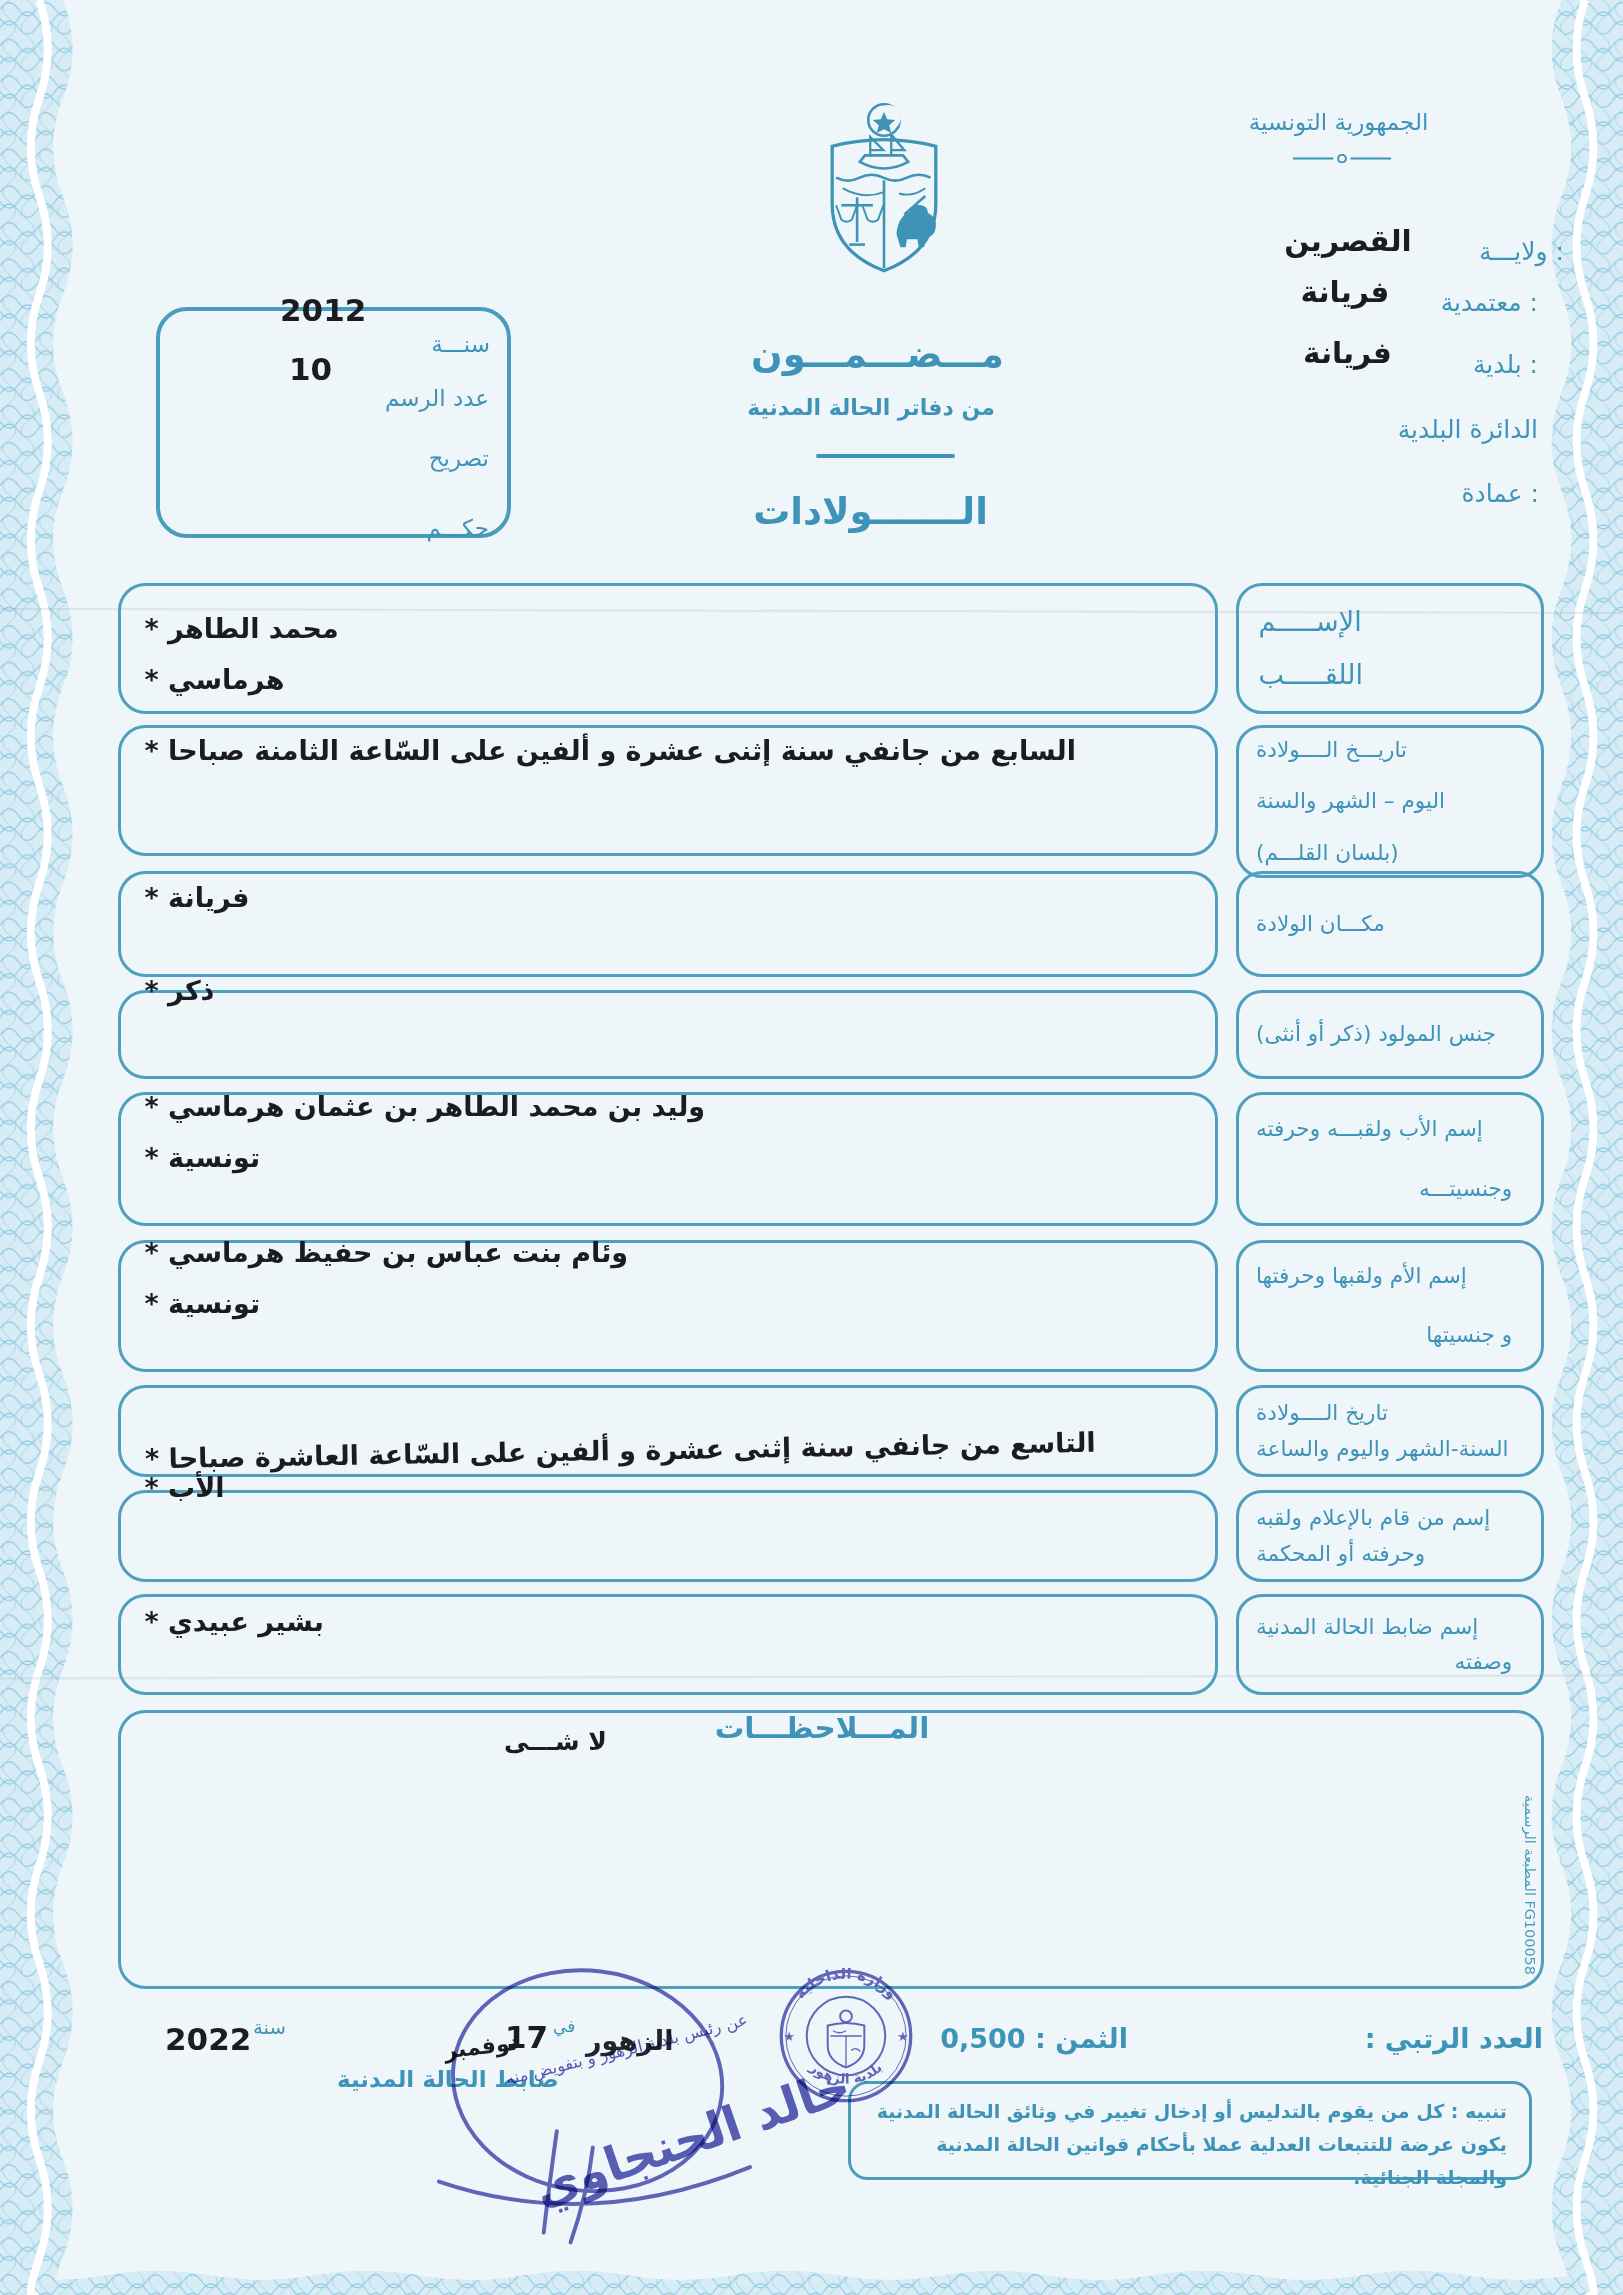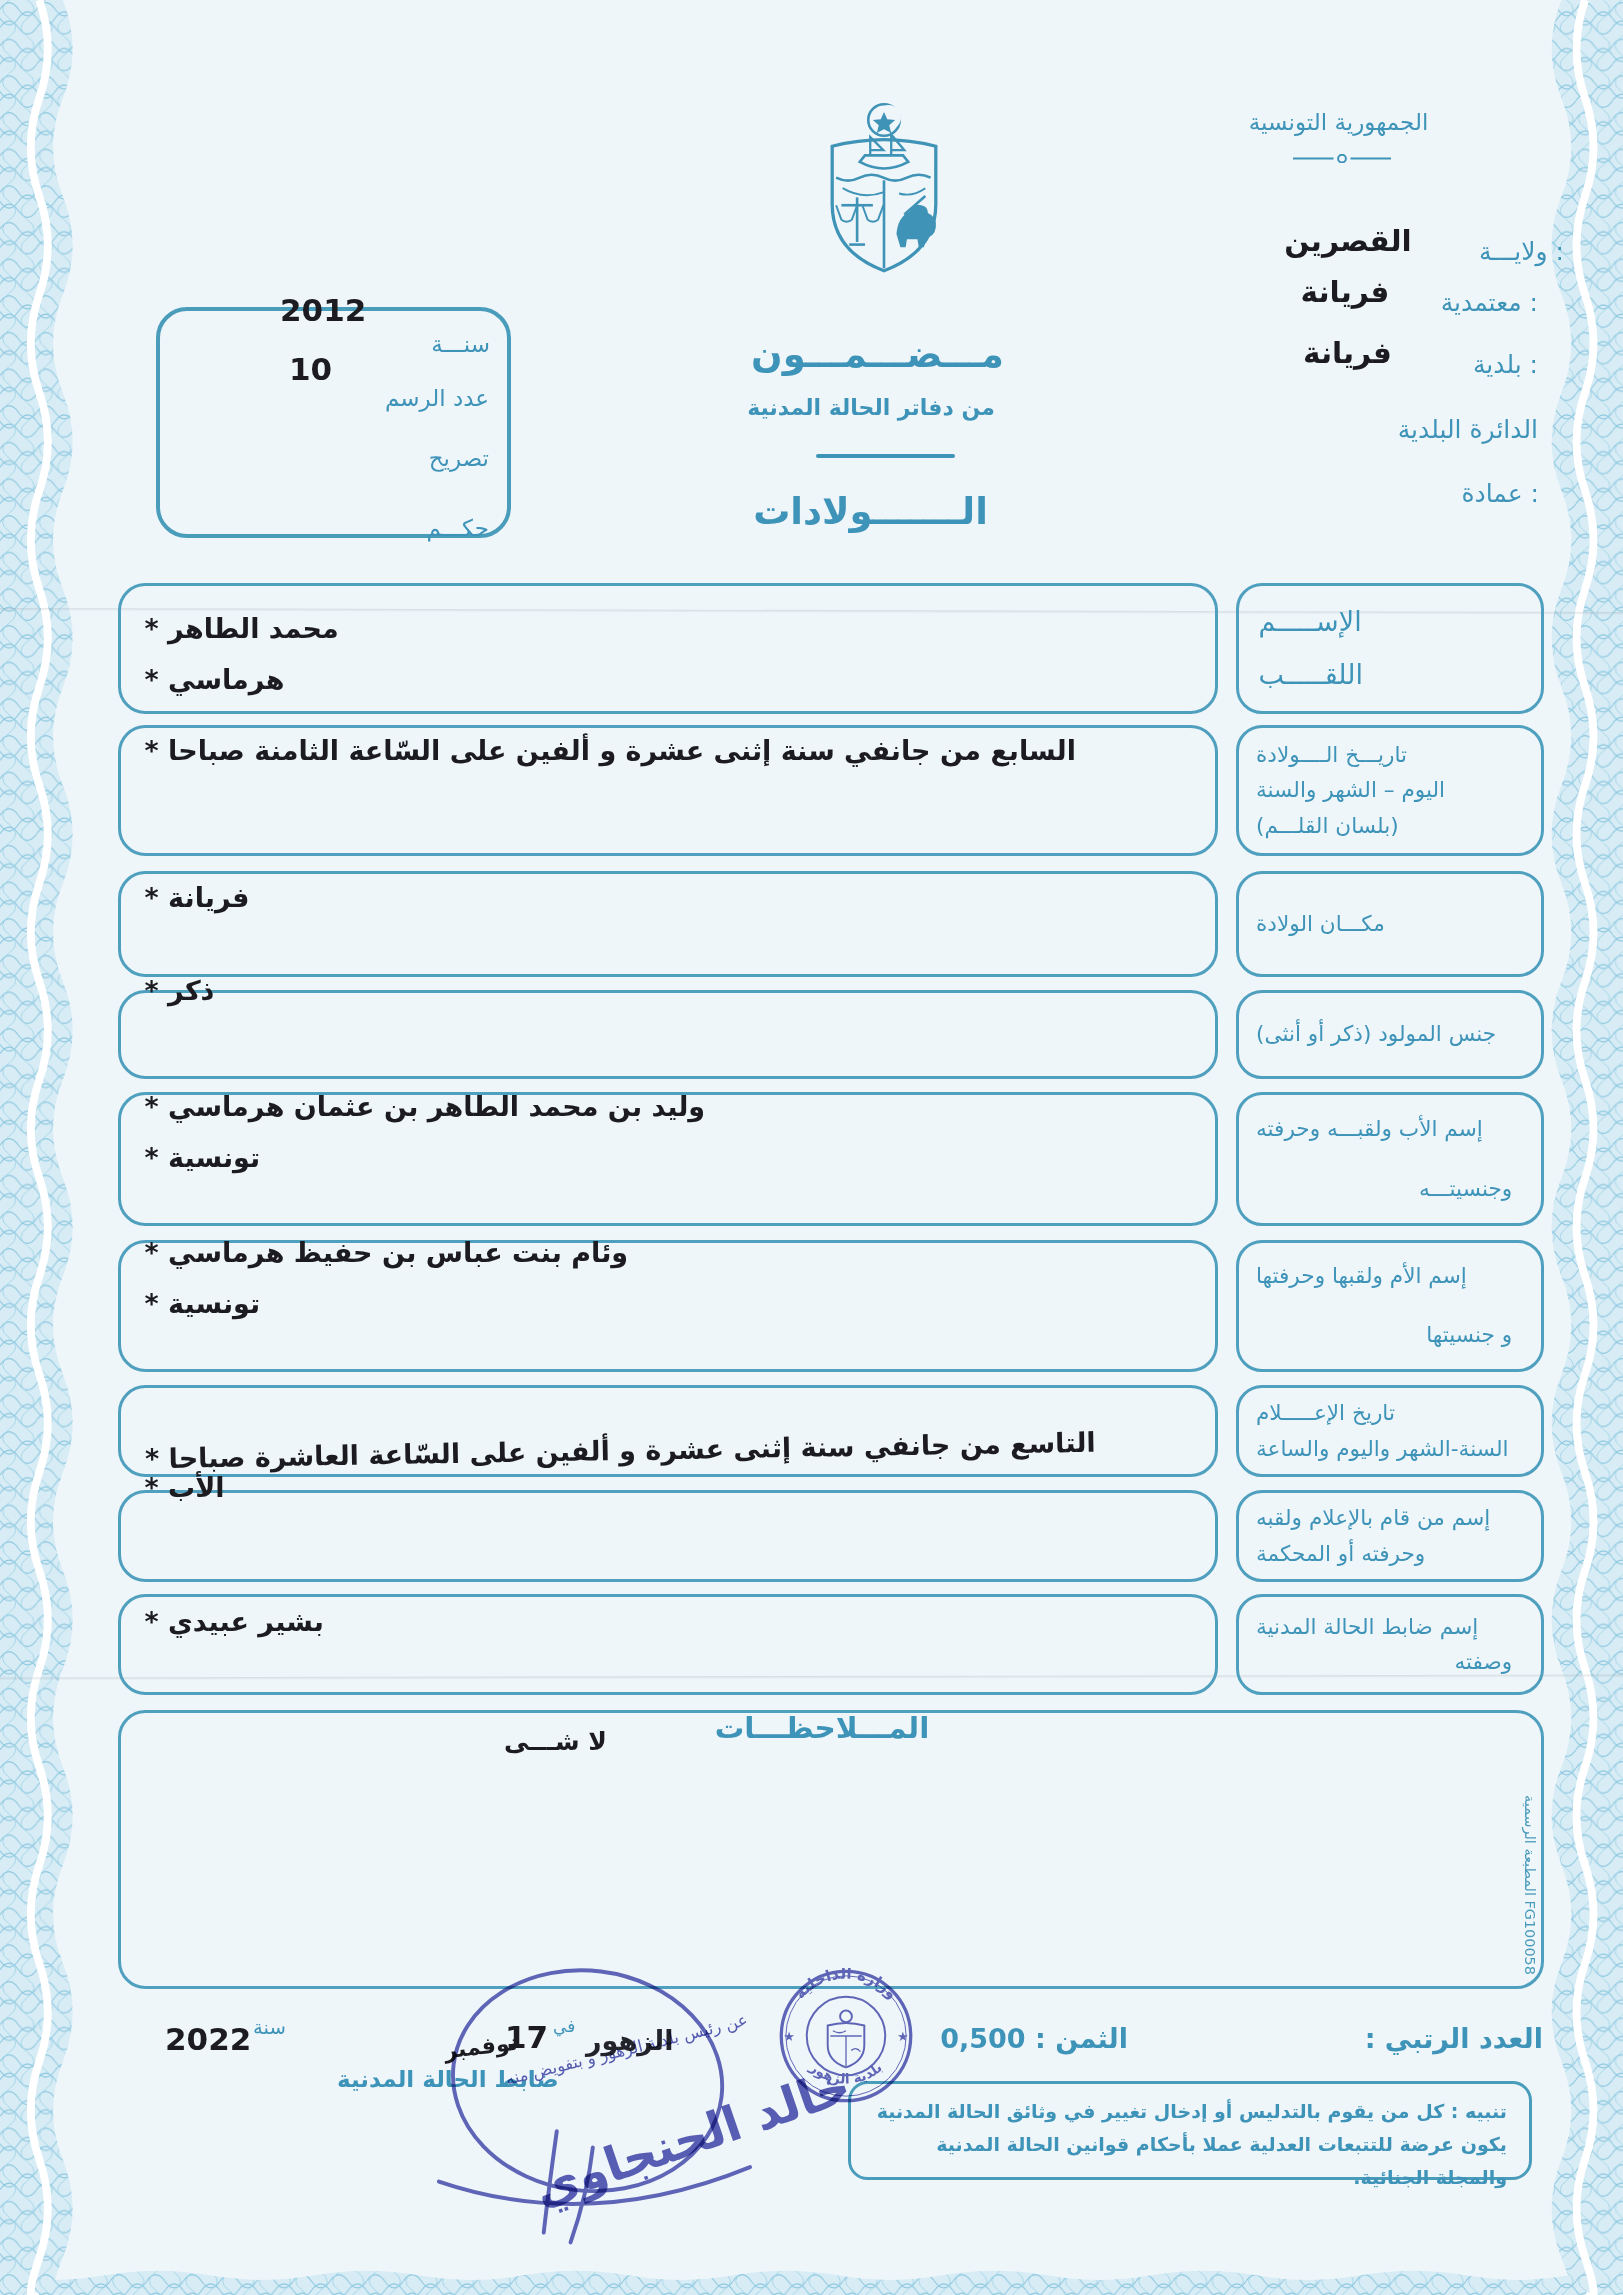--- a/index.html
+++ b/index.html
@@ -145,21 +145,21 @@
         <div class="vline" style="margin-top: 19px;">محمد الطاهر *</div>
         <div class="vline l2">هرماسي *</div>
       </div>
       <div class="lbox spread" style="top: 583px; height: 131px; align-items: flex-end;">
         <div class="lline">الإســـــم</div>
         <div class="lline">اللقـــــب</div>
       </div>
       <div class="vbox" style="top: 725px; height: 131px;">
         <div class="vline" style="margin-top: -1.3px;">السابع من جانفي سنة إثنى عشرة و ألفين على السّاعة الثامنة صباحا *</div>
       </div>
-      <div class="lbox" style="top: 725px; height: 131px;">
+      <div class="lbox" style="top: 725px; height: 153px; justify-content: space-between;">
         <div class="lline">تاريـــخ الــــولادة</div>
         <div class="lline">اليوم – الشهر والسنة</div>
         <div class="lline">(بلسان القلـــم)</div>
       </div>
       <div class="vbox" style="top: 871px; height: 106px;">
         <div class="vline" style="margin-top: 0px;">فريانة *</div>
       </div>
       <div class="lbox" style="top: 871px; height: 106px;">
         <div class="lline">مكـــان الولادة</div>
       </div>
@@ -182,21 +182,21 @@
         <div class="vline l2">تونسية *</div>
       </div>
       <div class="lbox around" style="top: 1240px; height: 132px;">
         <div class="lline">إسم الأم ولقبها وحرفتها</div>
         <div class="lline cleft">و جنسيتها</div>
       </div>
       <div class="vbox" style="top: 1385px; height: 92px; justify-content: flex-end;">
         <div class="vline" style="margin-top: -29px; transform: rotate(-1deg);">التاسع من جانفي سنة إثنى عشرة و ألفين على السّاعة العاشرة صباحا *</div>
       </div>
       <div class="lbox" style="top: 1385px; height: 92px;">
-        <div class="lline">تاريخ الإعـــــلام</div>
+        <div class="lline">تاريخ الــــولادة</div>
         <div class="lline">السنة-الشهر واليوم والساعة</div>
       </div>
       <div class="vbox" style="top: 1490px; height: 92px;">
         <div class="vline" style="margin-top: -29px; margin-left: 0px; margin-right: 65px;">الأب *</div>
       </div>
       <div class="lbox" style="top: 1490px; height: 92px;">
         <div class="lline">إسم من قام بالإعلام ولقبه</div>
         <div class="lline">وحرفته أو المحكمة</div>
       </div>
       <div class="vbox" style="top: 1594px; height: 101px;">

